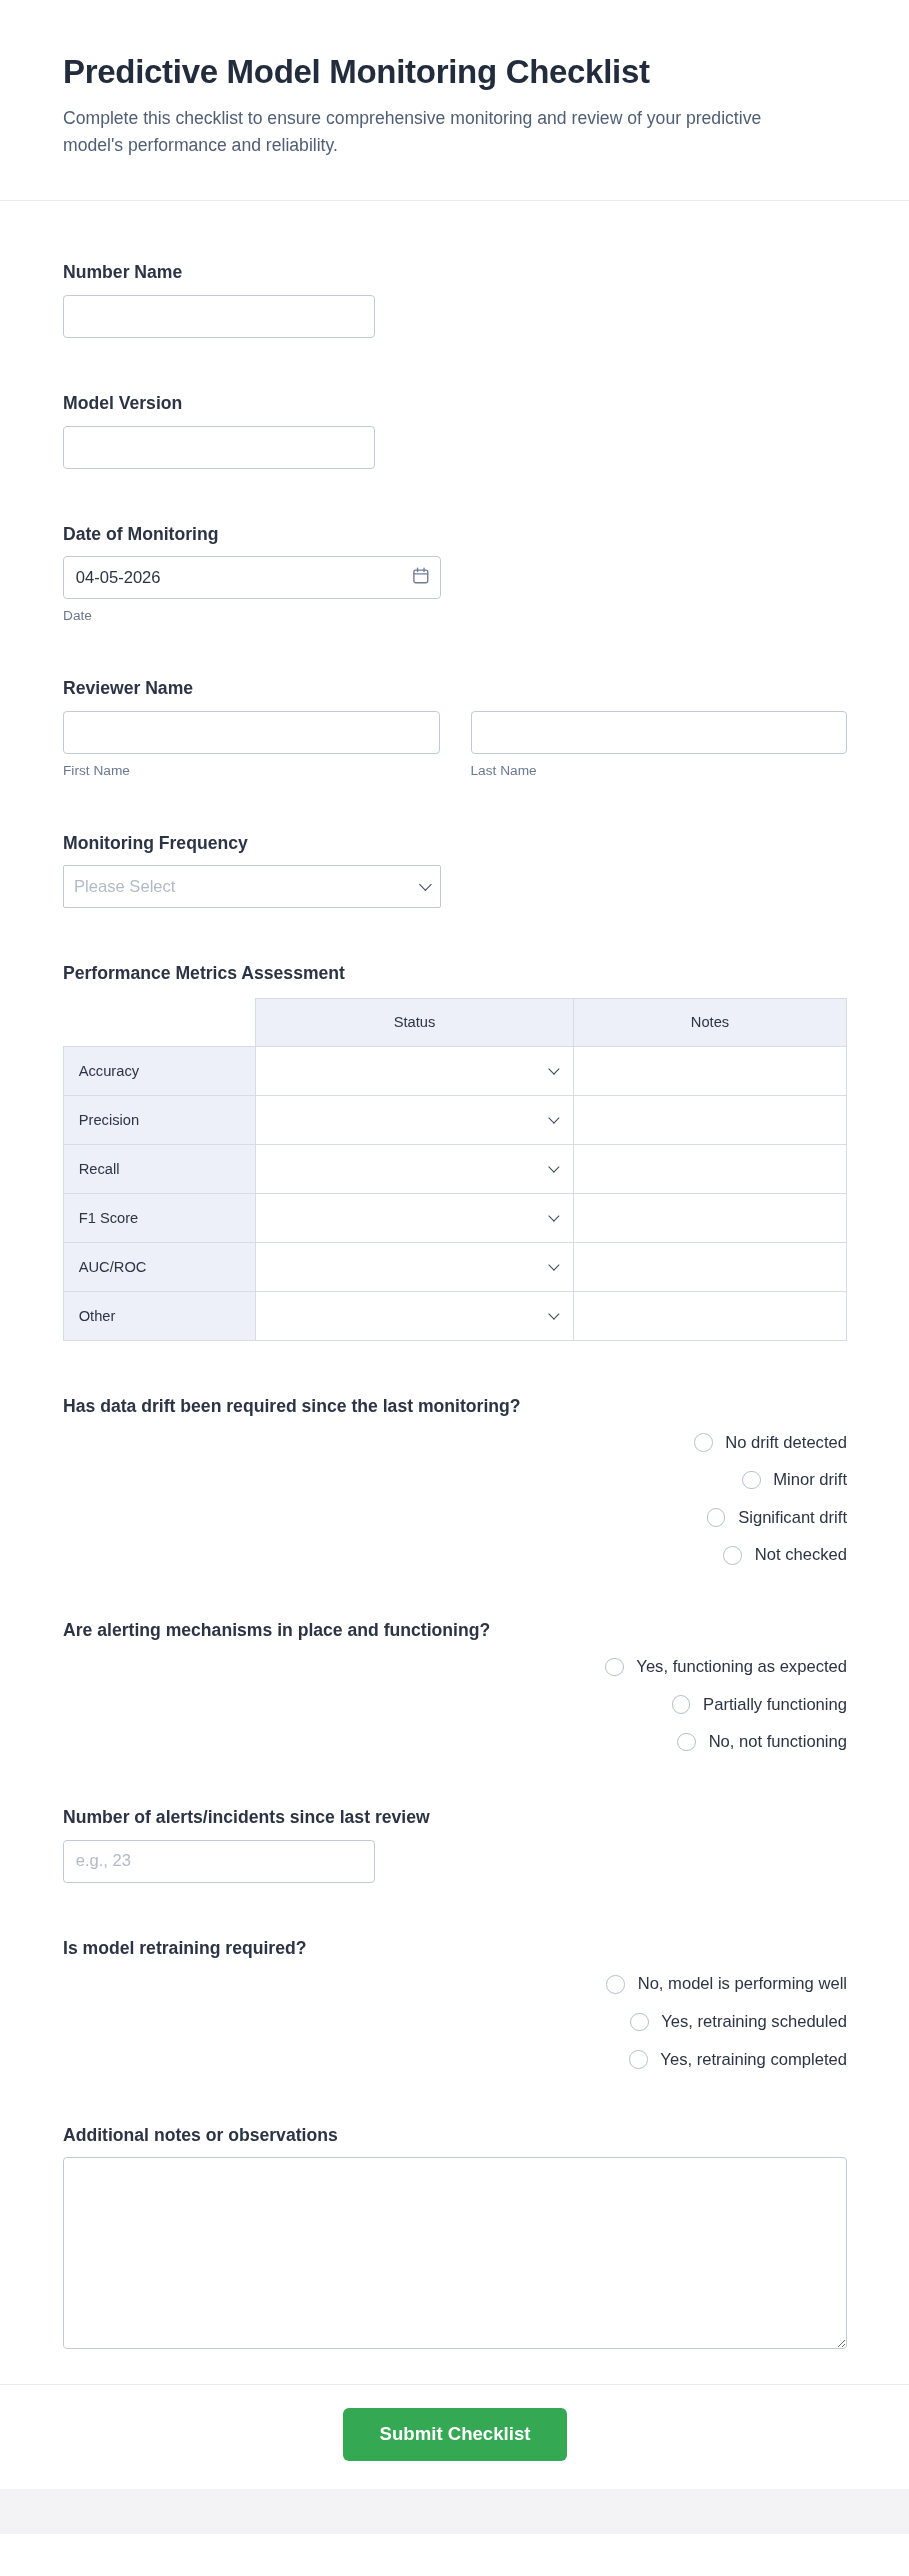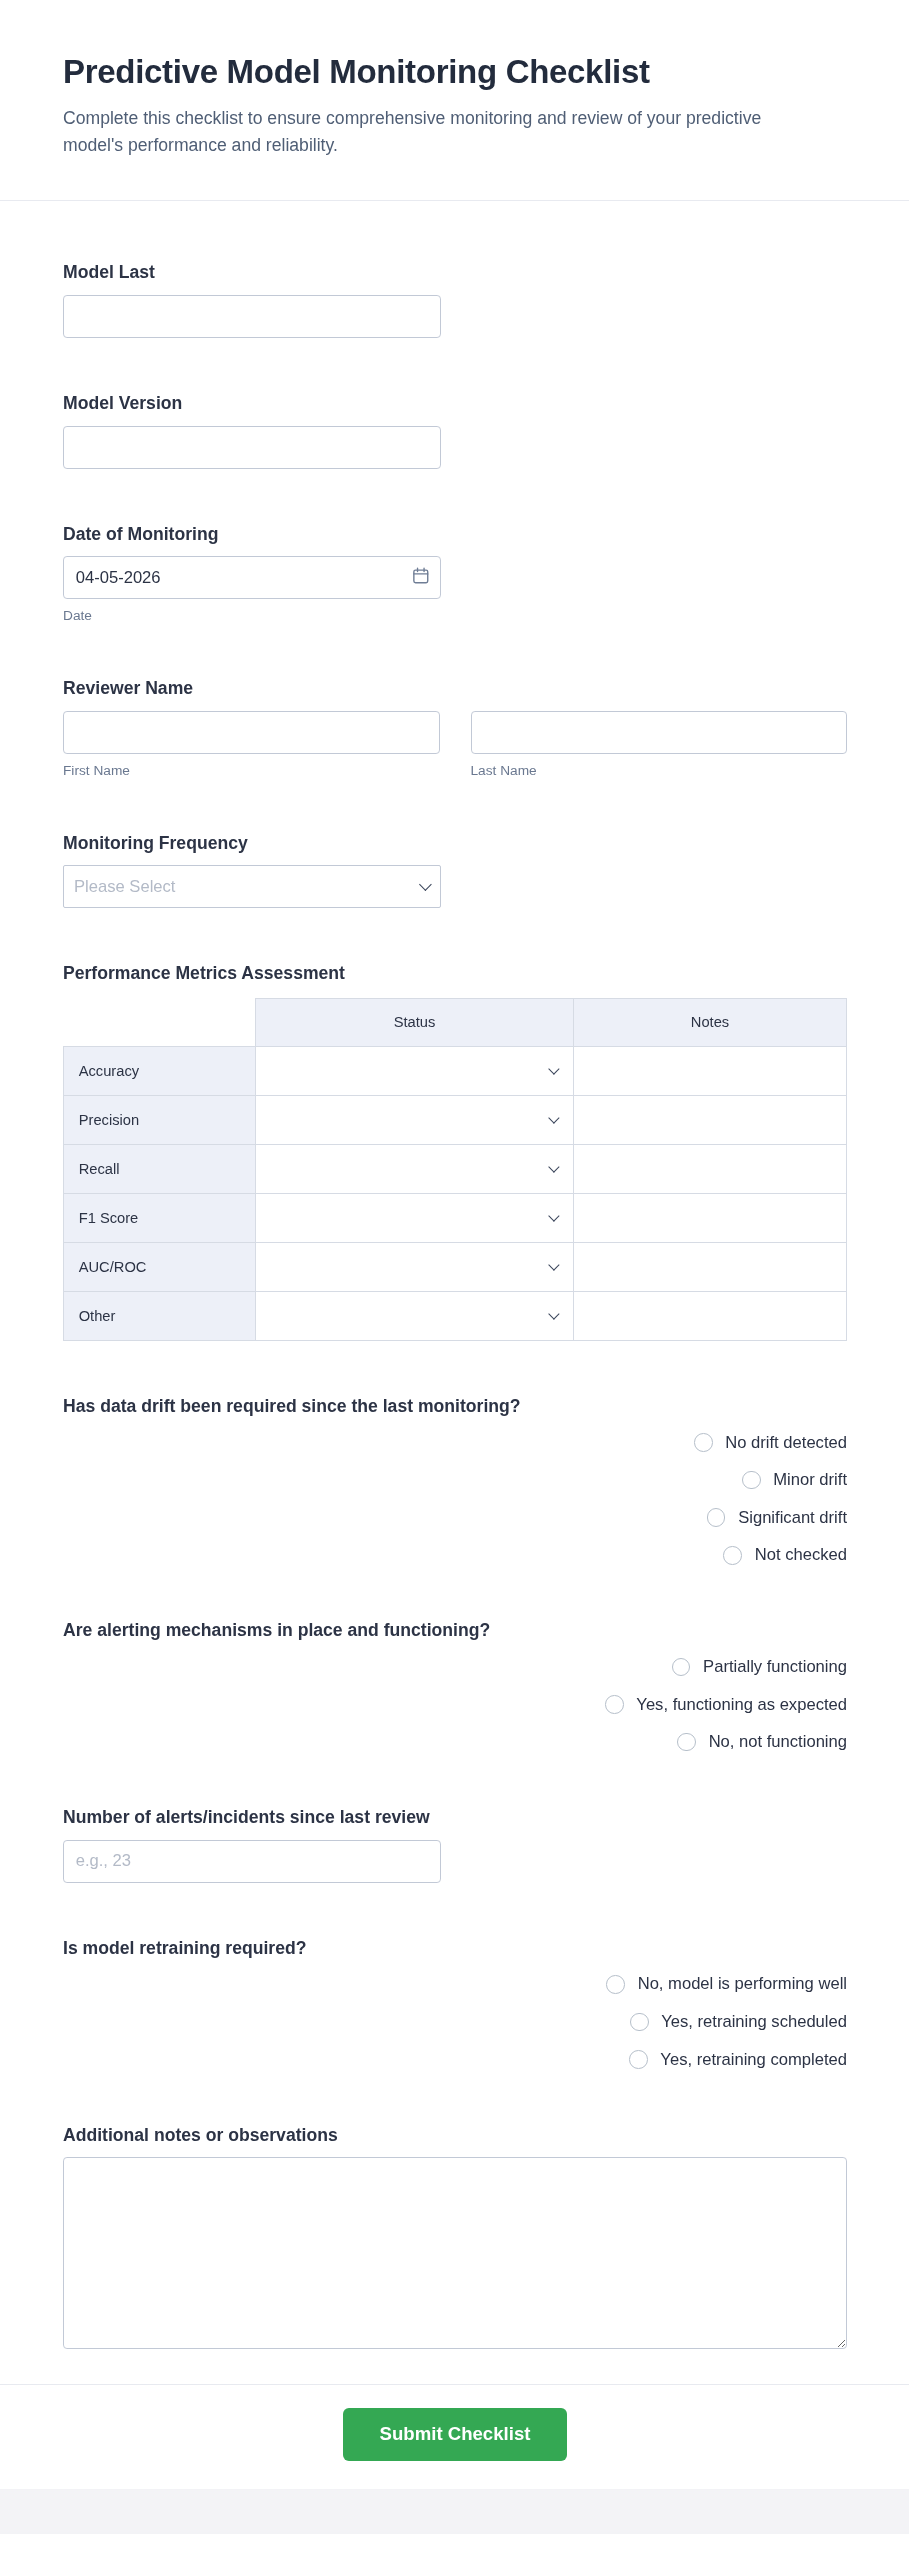--- a/index.html
+++ b/index.html
@@ -14,21 +14,21 @@
   
   .form-header { padding: 53px 63px 41px; border-bottom: 1px solid #e8eaf0; }
   .form-title { font-size: 33px; font-weight: 700; letter-spacing: -0.3px; color: #232c3d; }
   .form-subtitle { margin-top: 13.7px; font-size: 17.6px; line-height: 1.55; color: #4f5e75; max-width: 738px; }
 
   
   .form-body { padding: 61px 63px 35px; }
   .field { margin-bottom: 55px; }
   .field-label { display: block; font-size: 17.6px; font-weight: 600; color: #2c3345; margin-bottom: 11.7px; }
   .text-input {
-    width: 378px; height: 43px; border: 1px solid #c2c9d6; border-radius: 3.9px;
+    width: 312px; height: 43px; border: 1px solid #c2c9d6; border-radius: 3.9px;
     font-family: "Liberation Sans", sans-serif; font-size: 16.6px; color: #2c3345;
     padding: 0 11.7px; background: #fff; outline: none; display: block;
   }
   .text-input::placeholder { color: #b3bac7; }
   .sublabel { font-size: 13.7px; color: #6a7890; margin-top: 8.8px; }
 
   
   .date-wrap { position: relative; width: 378px; }
   .date-wrap .text-input { width: 100%; padding-right: 64px; }
   .cal-btn {
@@ -99,21 +99,21 @@
 <div class="page">
 
   <header class="form-header">
     <h1 class="form-title">Predictive Model Monitoring Checklist</h1>
     <p class="form-subtitle">Complete this checklist to ensure comprehensive monitoring and review of your predictive model's performance and reliability.</p>
   </header>
 
   <main class="form-body">
 
     <div class="field">
-      <label class="field-label">Model Last</label>
+      <label class="field-label">Number Name</label>
       <input type="text" class="text-input" value="" style="">
     </div>
 
     <div class="field">
       <label class="field-label">Model Version</label>
       <input type="text" class="text-input" value="" style="">
     </div>
 
     <div class="field">
       <label class="field-label">Date of Monitoring</label>
@@ -236,25 +236,25 @@
           <span class="radio-label">Not checked</span>
         </div>
       </div>
     </div>
 
     <div class="field">
       <label class="field-label question-label">Are alerting mechanisms in place and functioning?</label>
       <div>
         <div class="radio-option">
           <span class="radio-circle"></span>
+          <span class="radio-label">Yes, functioning as expected</span>
+        </div>
+        <div class="radio-option">
+          <span class="radio-circle"></span>
           <span class="radio-label">Partially functioning</span>
-        </div>
-        <div class="radio-option">
-          <span class="radio-circle"></span>
-          <span class="radio-label">Yes, functioning as expected</span>
         </div>
         <div class="radio-option">
           <span class="radio-circle"></span>
           <span class="radio-label">No, not functioning</span>
         </div>
       </div>
     </div>
 
     <div class="field">
       <label class="field-label question-label" style="margin-bottom:11.7px;">Number of alerts/incidents since last review</label>

